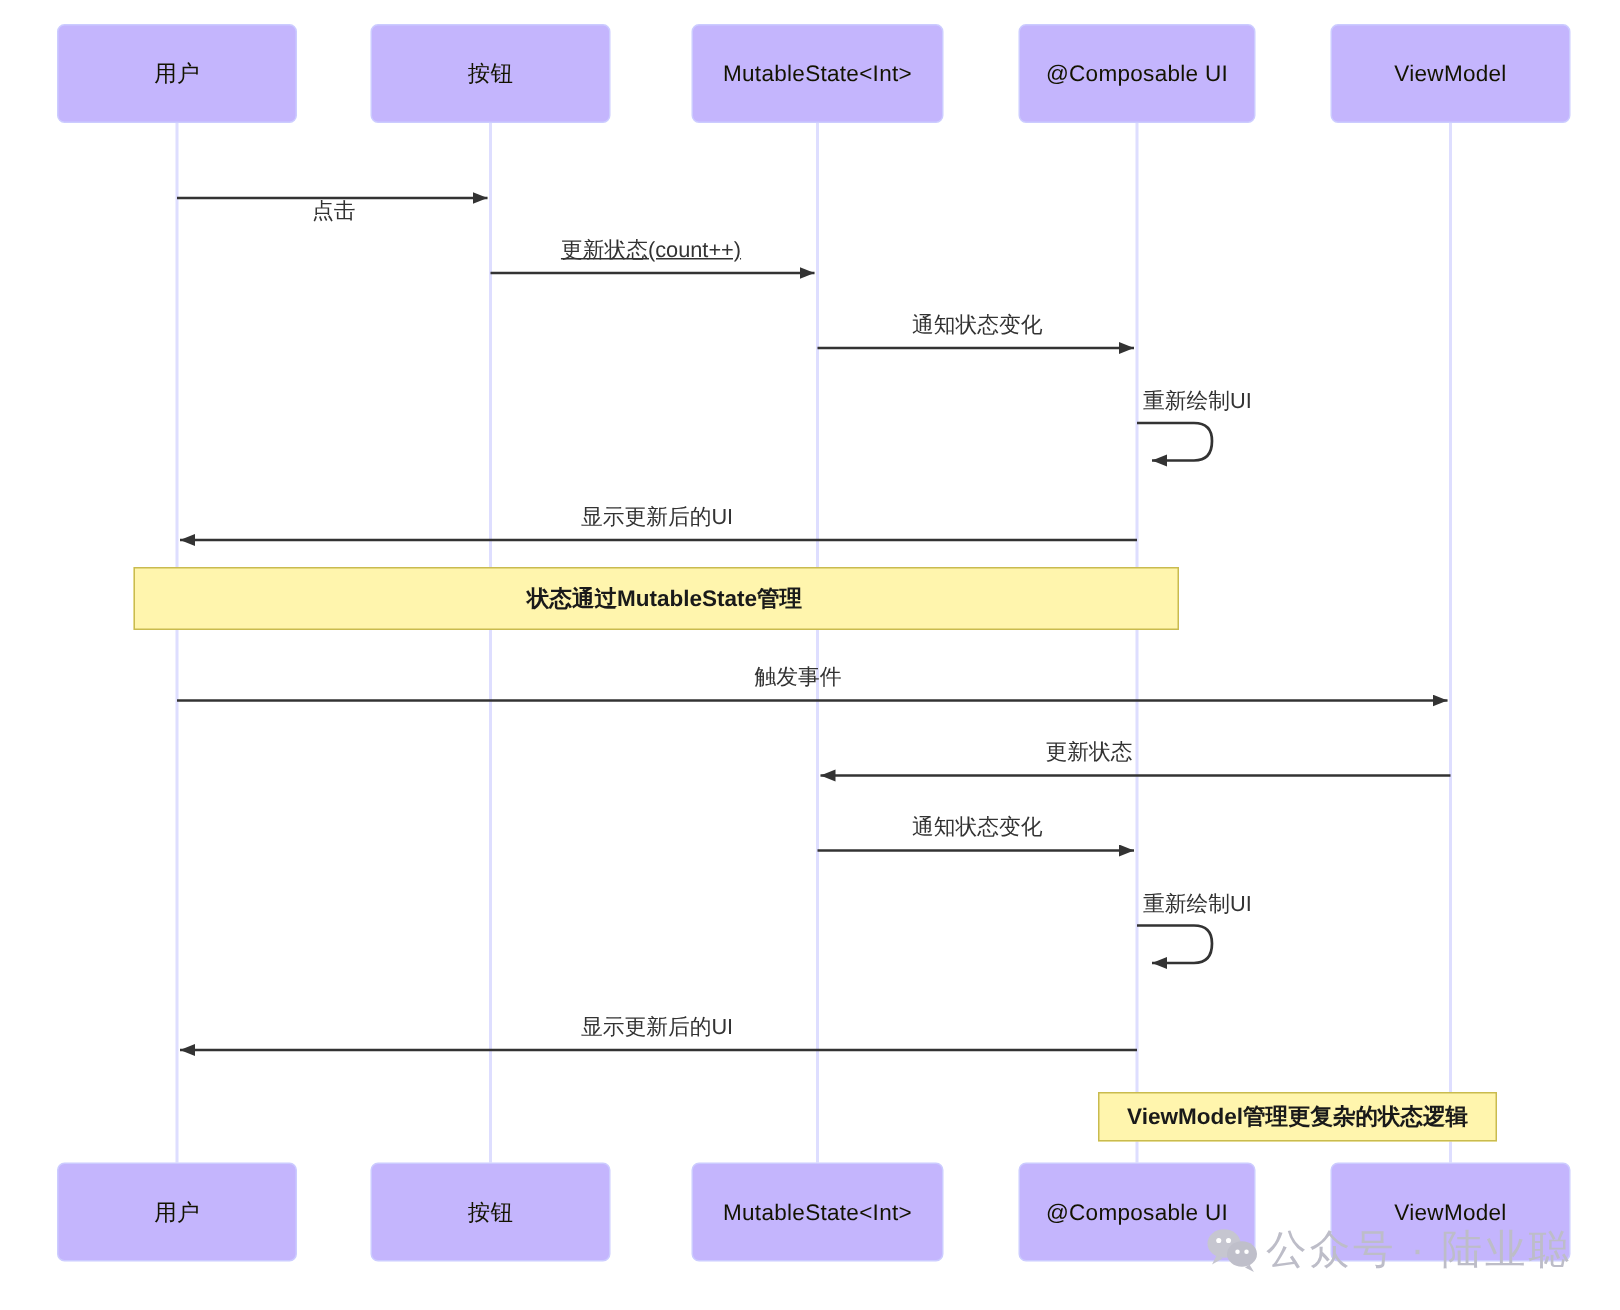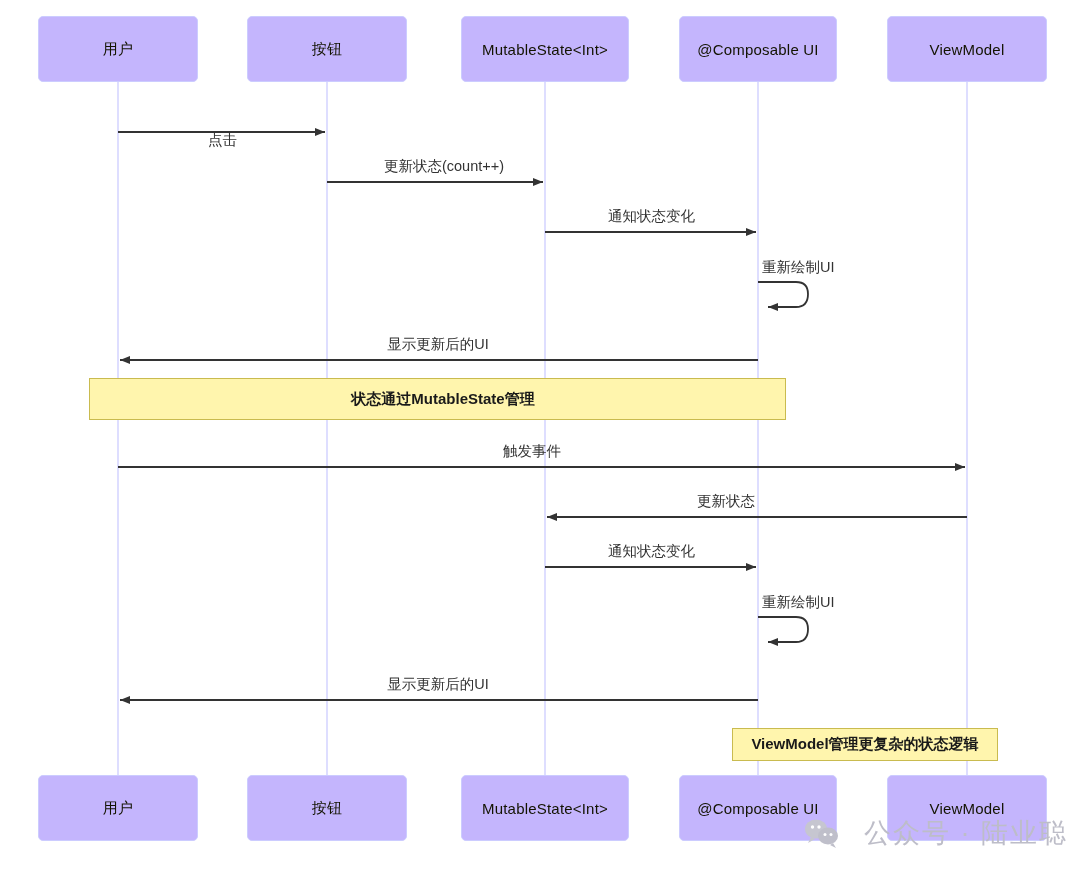--- a/index.html
+++ b/index.html
@@ -21,21 +21,21 @@
     position:absolute;font-size:14.5px;color:#333333;
     white-space:nowrap;text-align:center;
   }
   .note-box{
     position:absolute;box-sizing:border-box;
     background:#FFF5AD;border:1px solid #C9BB4F;
     display:flex;align-items:center;justify-content:center;
     font-size:15px;font-weight:bold;color:#1a1a1a;white-space:nowrap;
   }
   .watermark{
-    position:absolute;display:flex;align-items:center;gap:24px;
+    position:absolute;display:flex;align-items:center;gap:4px;
     color:#BDBDC8;font-size:27px;white-space:nowrap;
     letter-spacing:2px;pointer-events:none;
   }
   .wm-icon{display:block;}
 </style>
 </head>
 <body>
 
 <div id="diagram">
 
@@ -102,21 +102,21 @@
       <div class="actor-box" style="left: 679px; top: 16px; width: 158px; height: 66px;">
         <span>@Composable UI</span>
       </div>
       <div class="actor-box" style="left: 887px; top: 16px; width: 160px; height: 66px;">
         <span>ViewModel</span>
       </div>
     </div>
 
   <div id="msg-labels">
       <div class="msg-label" style="left: 62.5px; width: 320px; top: 107px; margin-top: 24px;">点击</div>
-      <div class="msg-label" style="left: 284px; width: 320px; top: 157px;">更新状态(count++)</div>
+      <div class="msg-label" style="left: 274px; width: 320px; top: 157px; text-decoration: underline;">更新状态(count++)</div>
       <div class="msg-label" style="left: 491.5px; width: 320px; top: 207px;">通知状态变化</div>
       <div class="msg-label" style="left: 762px; top: 258px; text-align: left;">重新绘制UI</div>
       <div class="msg-label" style="left: 278px; width: 320px; top: 335px;">显示更新后的UI</div>
       <div class="msg-label" style="left: 372px; width: 320px; top: 442px;">触发事件</div>
       <div class="msg-label" style="left: 566px; width: 320px; top: 492px;">更新状态</div>
       <div class="msg-label" style="left: 491.5px; width: 320px; top: 542px;">通知状态变化</div>
       <div class="msg-label" style="left: 762px; top: 593px; text-align: left;">重新绘制UI</div>
       <div class="msg-label" style="left: 278px; width: 320px; top: 675px;">显示更新后的UI</div>
     </div>
 

